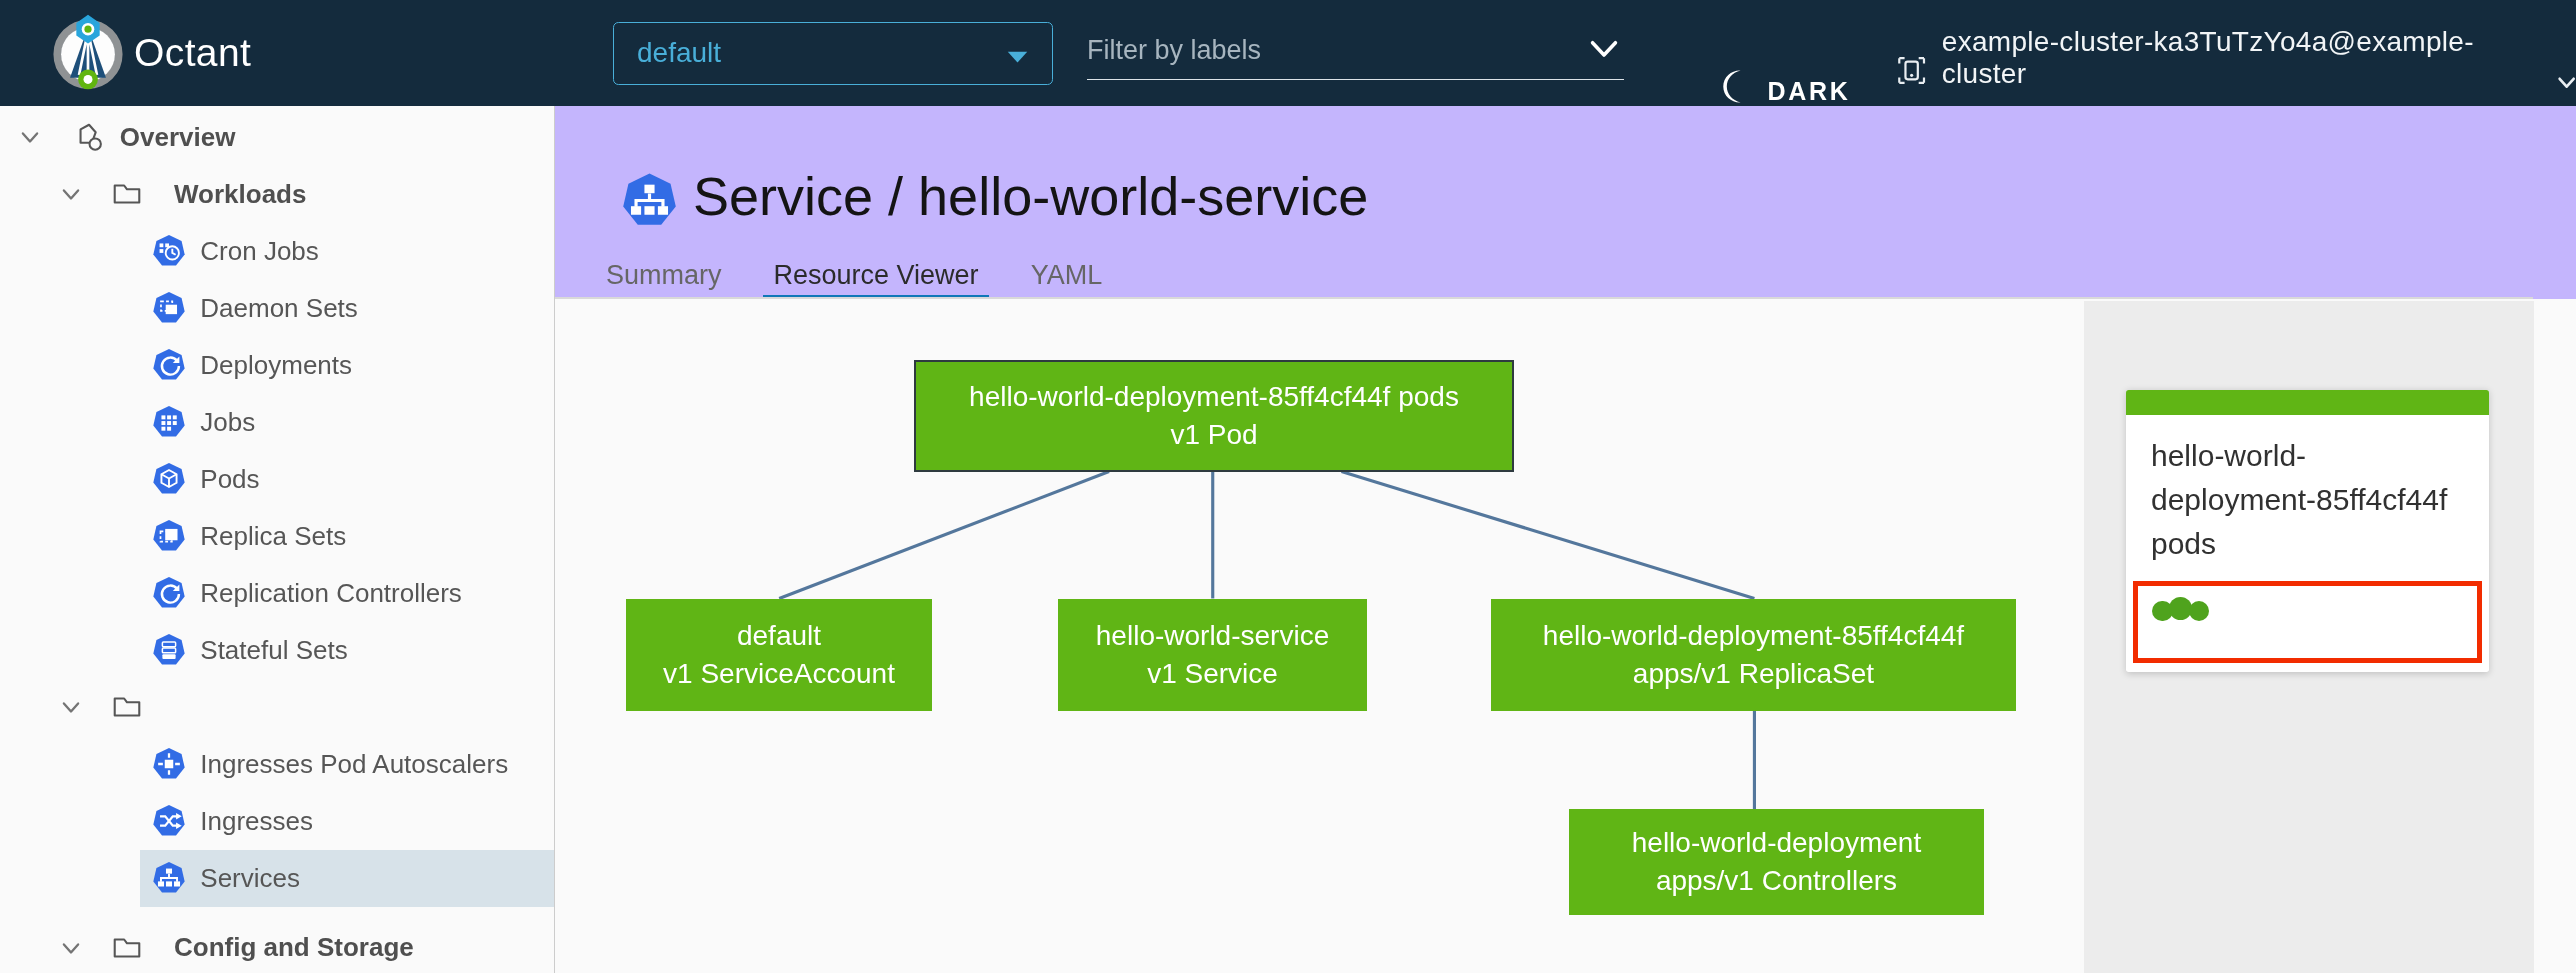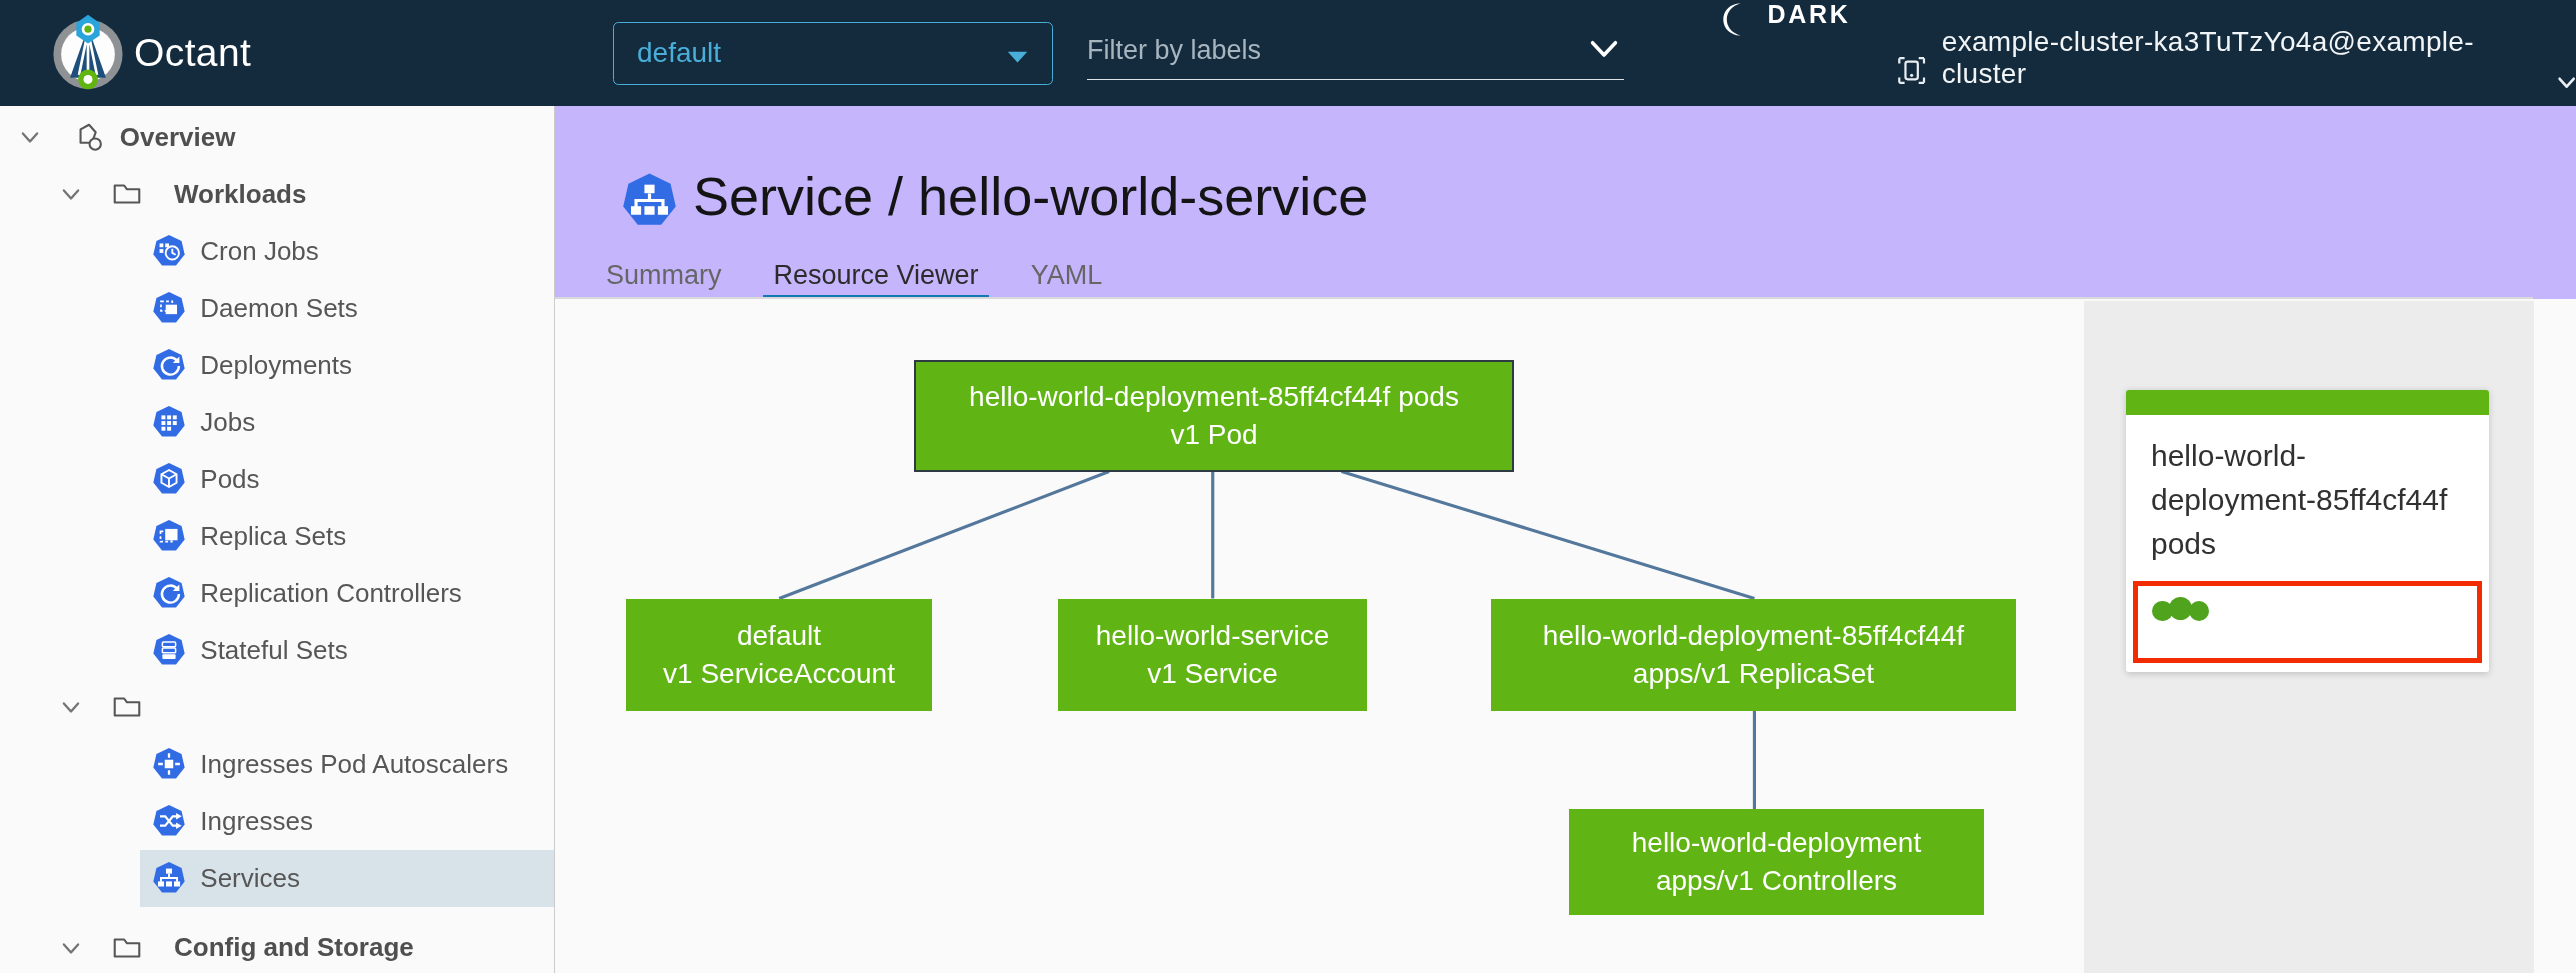--- a/index.html
+++ b/index.html
@@ -18,21 +18,21 @@
   .ns-select{position:absolute;left:613px;top:21.5px;width:440px;height:63px;
     border:1.8px solid var(--accent-blue);border-radius:5.4px;display:flex;align-items:center;cursor:pointer}
   .ns-value{margin-left:23px;font-size:28px;color:var(--accent-blue)}
   .ns-caret{position:absolute;right:23px;top:27px}
   .filter-wrap{position:absolute;left:1087px;top:25px;width:537px;height:55px;
     border-bottom:1.8px solid #dde3e8}
   .filter-input{width:483px;height:50px;background:transparent;border:none;outline:none;
     font-size:27px;color:#fff;font-family:Liberation Sans, sans-serif}
   .filter-input::placeholder{color:#a7b5bf;opacity:1}
   .filter-chevron{position:absolute;right:5.4px;top:14.3px}
-  .theme-toggle{position:absolute;left:1719px;top:0;height:106px;display:flex;align-items:flex-start;cursor:pointer}
+  .theme-toggle{position:absolute;left:1719px;top:0;height:106px;display:flex;align-items:flex-end;cursor:pointer}
   .theme-label{color:#fff;font-size:25px;font-weight:700;letter-spacing:2.7px;margin-left:12.5px}
   .ctx{position:absolute;left:1894px;top:0;height:90px;display:flex;align-items:flex-end;cursor:pointer}
   .ctx-text{color:#f2f5f7;font-size:28px;font-weight:300;margin:0 10.7px 0 12.5px;letter-spacing:0.3px}
   
   .sidebar{position:absolute;left:0;top:106px;width:555px;height:868px;background:#fafafa;
     border-right:0.9px solid #cccccc;padding-top:2.7px}
   .nav-row{position:relative;height:57px;display:flex;align-items:center;cursor:pointer}
   .nav-row .zfg{position:relative;z-index:1;display:flex;align-items:center;width:100%;height:100%}
   .nav-row.selected::before{content:"";position:absolute;left:140px;right:0;top:0;bottom:0;
     background:var(--selected-row)}

